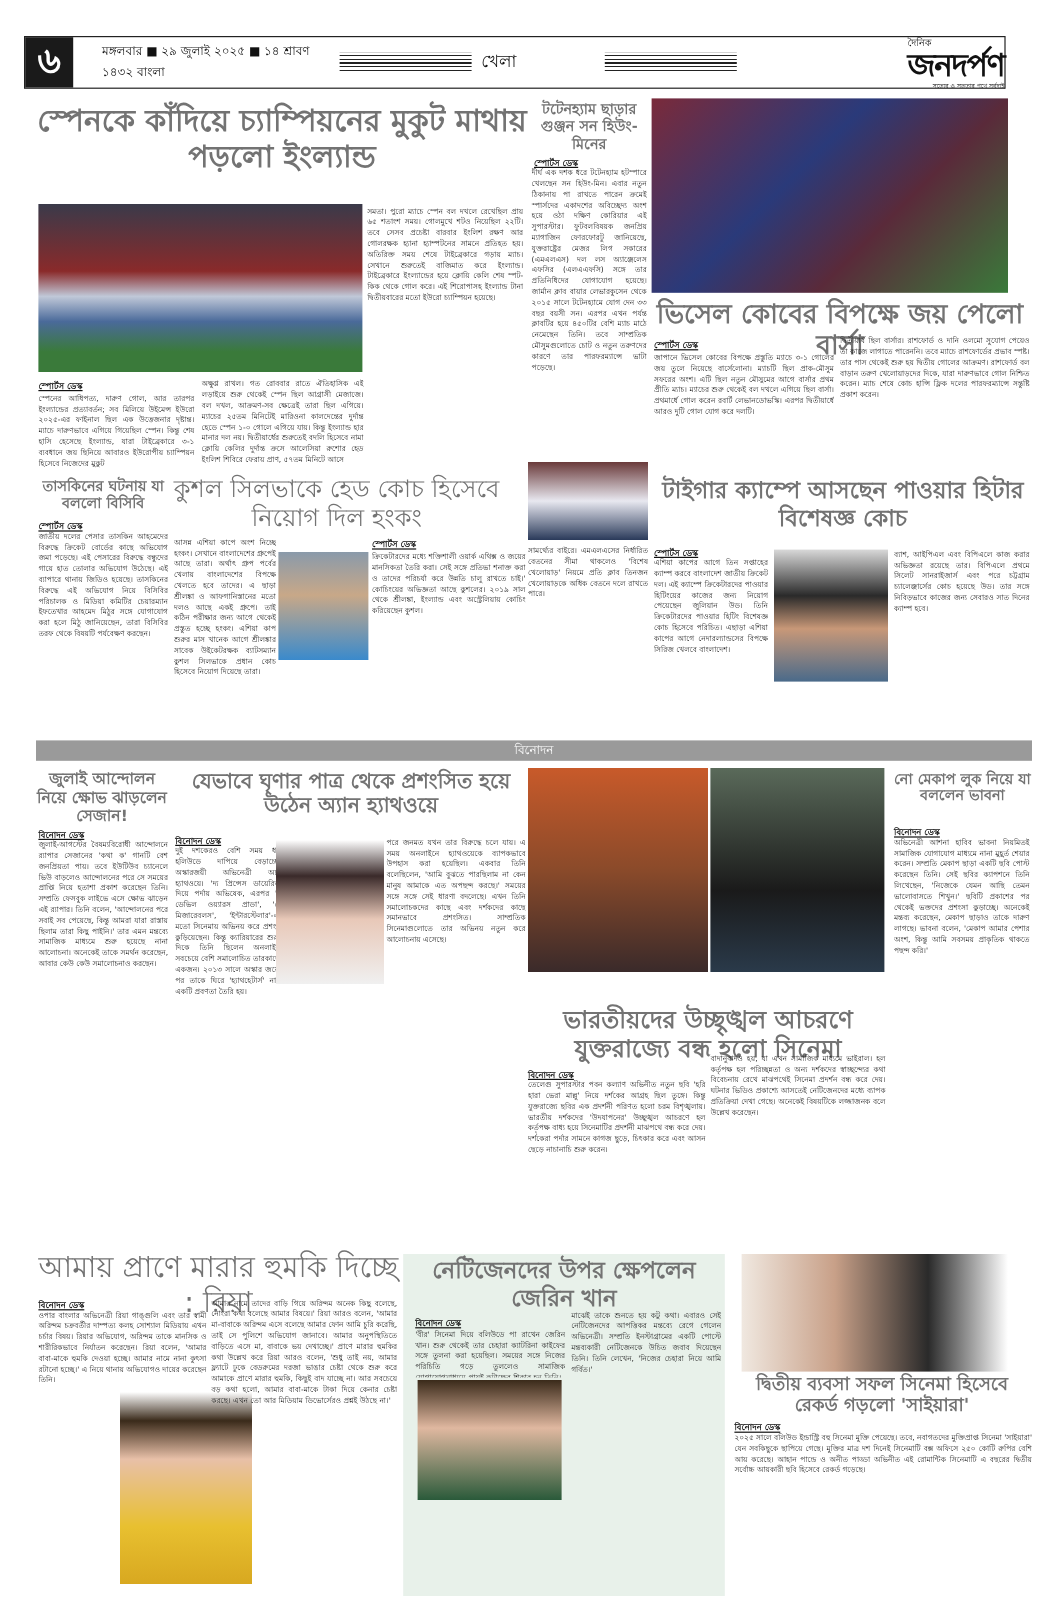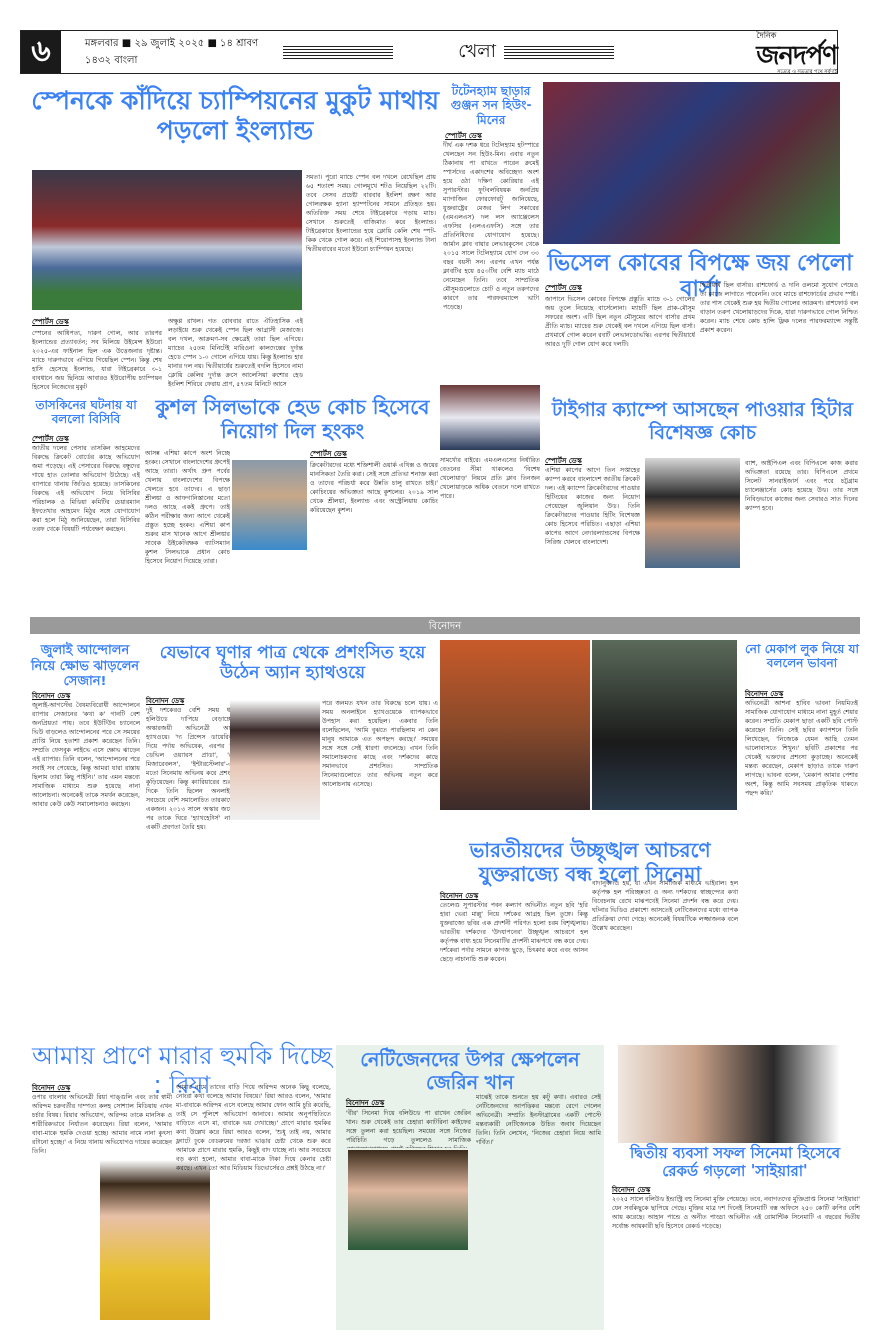--- a/index.html
+++ b/index.html
@@ -2,26 +2,26 @@
 <html><head>
 <meta charset="utf-8">
 <style>
 *{box-sizing:border-box;margin:0;padding:0}
 body{width:870px;height:1337px;background:#fff;font-family:"DejaVu Sans",sans-serif;color:#111;position:relative;overflow:hidden}
 .abs{position:absolute}
 .masthead{left:20px;top:30px;width:818px;height:44px;border:1px solid #222;display:flex;align-items:center}
 .pageno{width:40px;height:42px;background:#1a1a1a;color:#fff;font-size:30px;font-weight:bold;display:flex;align-items:center;justify-content:center}
 .dateline{font-size:10px;margin-left:24px;width:190px}
 .rules{width:110px;height:16px;background:repeating-linear-gradient(#fff 0 2px,#222 2px 3px);margin:0 8px}
-.section{font-size:18px;width:95px;text-align:right}
+.section{font-size:14px;width:95px;text-align:left}
 .logo{margin-left:auto;margin-right:0;text-align:right}
 .logo .small{font-size:8px;text-align:left}
 .logo .big{font-size:26px;font-weight:bold;line-height:26px;letter-spacing:-1px}
 .logo .tag{font-size:5px}
-.hl{font-family:"DejaVu Sans",sans-serif;text-align:center;line-height:1.2;color:#3b82f6}
+.hl{font-family:"DejaVu Sans",sans-serif;text-align:center;line-height:1.2;color:#737373}
 .byline{font-size:7px;text-decoration:underline;font-weight:bold}
 .body{font-size:6.2px;line-height:9px;text-align:justify;color:#222;overflow:hidden}
 .img{background:#888;overflow:hidden}
 .divider{left:30px;top:617px;width:830px;height:17px;background:#9a9a9a;color:#fff;font-size:10px;text-align:center;line-height:17px}
 .greenbox{background:#e8f1ea}
 </style>
 </head>
 <body>
 
 <div class="abs masthead">
@@ -54,21 +54,21 @@
 <div class="abs img" style="left:543px;top:82px;width:297px;height:162px;background:linear-gradient(135deg,#7a2a3a 0%,#2a3a7a 40%,#5a2a3a 65%,#3a7a3a 100%)"></div>
 <div class="abs hl" style="left:540px;top:250px;width:320px;font-size:22px;font-weight:bold">ভিসেল কোবের বিপক্ষে জয় পেলো বার্সা</div>
 <div class="abs byline" style="left:545px;top:282px">স্পোর্টস ডেস্ক</div>
 <div class="abs body" style="left:545px;top:294px;width:150px;height:95px">জাপানে ভিসেল কোবের বিপক্ষে প্রস্তুতি ম্যাচে ৩-১ গোলের জয় তুলে নিয়েছে বার্সেলোনা। ম্যাচটি ছিল প্রাক-মৌসুম সফরের অংশ। এটি ছিল নতুন মৌসুমের আগে বার্সার প্রথম প্রীতি ম্যাচ। ম্যাচের শুরু থেকেই বল দখলে এগিয়ে ছিল বার্সা। প্রথমার্ধে গোল করেন রবার্ট লেভানডোভস্কি। এরপর দ্বিতীয়ার্ধে আরও দুটি গোল যোগ করে দলটি।</div>
 <div class="abs body" style="left:700px;top:280px;width:158px;height:108px">দ্বিতীয়ার্ধ ছিল বার্সার। রাশফোর্ড ও দানি ওলমো সুযোগ পেয়েও তা কাজে লাগাতে পারেননি। তবে ম্যাচে রাশফোর্ডের প্রভাব স্পষ্ট। তার পাস থেকেই শুরু হয় দ্বিতীয় গোলের আক্রমণ। রাশফোর্ড বল বাড়ান তরুণ খেলোয়াড়দের দিকে, যারা দারুণভাবে গোল নিশ্চিত করেন। ম্যাচ শেষে কোচ হান্সি ফ্লিক দলের পারফরম্যান্সে সন্তুষ্টি প্রকাশ করেন।</div>
 
 <div class="abs hl" style="left:32px;top:398px;width:108px;font-size:12px;font-weight:bold">তাসকিনের ঘটনায় যা বললো বিসিবি</div>
 <div class="abs byline" style="left:32px;top:433px">স্পোর্টস ডেস্ক</div>
 <div class="abs body" style="left:32px;top:443px;width:108px;height:170px">জাতীয় দলের পেসার তাসকিন আহমেদের বিরুদ্ধে ক্রিকেট বোর্ডের কাছে অভিযোগ জমা পড়েছে। এই পেসারের বিরুদ্ধে বন্ধুদের গায়ে হাত তোলার অভিযোগ উঠেছে। এই ব্যাপারে থানায় জিডিও হয়েছে। তাসকিনের বিরুদ্ধে এই অভিযোগ নিয়ে বিসিবির পরিচালক ও মিডিয়া কমিটির চেয়ারম্যান ইফতেখার আহমেদ মিঠুর সঙ্গে যোগাযোগ করা হলে মিঠু জানিয়েছেন, তারা বিসিবির তরফ থেকে বিষয়টি পর্যবেক্ষণ করছেন।</div>
 
-<div class="abs hl" style="left:145px;top:395px;width:295px;font-size:20px;font-weight:bold">কুশল সিলভাকে হেড কোচ হিসেবে নিয়োগ দিল হংকং</div>
+<div class="abs hl" style="left:133px;top:395px;width:295px;font-size:20px;font-weight:normal">কুশল সিলভাকে হেড কোচ হিসেবে নিয়োগ দিল হংকং</div>
 <div class="abs byline" style="left:310px;top:448px">স্পোর্টস ডেস্ক</div>
 <div class="abs body" style="left:145px;top:448px;width:85px;height:165px">আসন্ন এশিয়া কাপে অংশ নিচ্ছে হংকং। সেখানে বাংলাদেশের গ্রুপেই আছে তারা। অর্থাৎ গ্রুপ পর্বের খেলায় বাংলাদেশের বিপক্ষে খেলতে হবে তাদের। এ ছাড়া শ্রীলঙ্কা ও আফগানিস্তানের মতো দলও আছে একই গ্রুপে। তাই কঠিন পরীক্ষার জন্য আগে থেকেই প্রস্তুত হচ্ছে হংকং। এশিয়া কাপ শুরুর মাস খানেক আগে শ্রীলঙ্কার সাবেক উইকেটরক্ষক ব্যাটসম্যান কুশল সিলভাকে প্রধান কোচ হিসেবে নিয়োগ দিয়েছে তারা।</div>
 <div class="abs img" style="left:232px;top:460px;width:75px;height:90px;background:linear-gradient(180deg,#8a9aaa,#c8a888 40%,#3a8acc)"></div>
 <div class="abs body" style="left:310px;top:460px;width:128px;height:150px">ক্রিকেটারদের মধ্যে শক্তিশালী ওয়ার্ক এথিক্স ও জয়ের মানসিকতা তৈরি করা। সেই সঙ্গে প্রতিভা শনাক্ত করা ও তাদের পরিচর্যা করে উন্নতি চালু রাখতে চাই।' কোচিংয়ের অভিজ্ঞতা আছে কুশলের। ২০১৯ সাল থেকে শ্রীলঙ্কা, ইংল্যান্ড এবং অস্ট্রেলিয়ায় কোচিং করিয়েছেন কুশল।</div>
 
 <div class="abs hl" style="left:545px;top:398px;width:315px;font-size:19px;font-weight:bold">টাইগার ক্যাম্পে আসছেন পাওয়ার হিটার বিশেষজ্ঞ কোচ</div>
 <div class="abs byline" style="left:545px;top:455px">স্পোর্টস ডেস্ক</div>
 <div class="abs body" style="left:545px;top:465px;width:95px;height:148px">এশিয়া কাপের আগে তিন সপ্তাহের ক্যাম্প করবে বাংলাদেশ জাতীয় ক্রিকেট দল। এই ক্যাম্পে ক্রিকেটারদের পাওয়ার হিটিংয়ের কাজের জন্য নিয়োগ পেয়েছেন জুলিয়ান উড। তিনি ক্রিকেটারদের পাওয়ার হিটিং বিশেষজ্ঞ কোচ হিসেবে পরিচিত। এছাড়া এশিয়া কাপের আগে নেদারল্যান্ডসের বিপক্ষে সিরিজ খেলবে বাংলাদেশ।</div>
 <div class="abs img" style="left:645px;top:458px;width:95px;height:110px;background:linear-gradient(180deg,#d8d8d8,#2a2a2a 35%,#c89878 60%,#4a6a8a)"></div>
 <div class="abs body" style="left:745px;top:458px;width:113px;height:155px">ব্যাশ, আইপিএল এবং বিপিএলে কাজ করার অভিজ্ঞতা রয়েছে তার। বিপিএলে প্রথমে সিলেট সানরাইজার্স এবং পরে চট্টগ্রাম চ্যালেঞ্জার্সের কোচ হয়েছে উড। তার সঙ্গে নিবিড়ভাবে কাজের জন্য সেবারও সাত দিনের ক্যাম্প হবে।</div>

